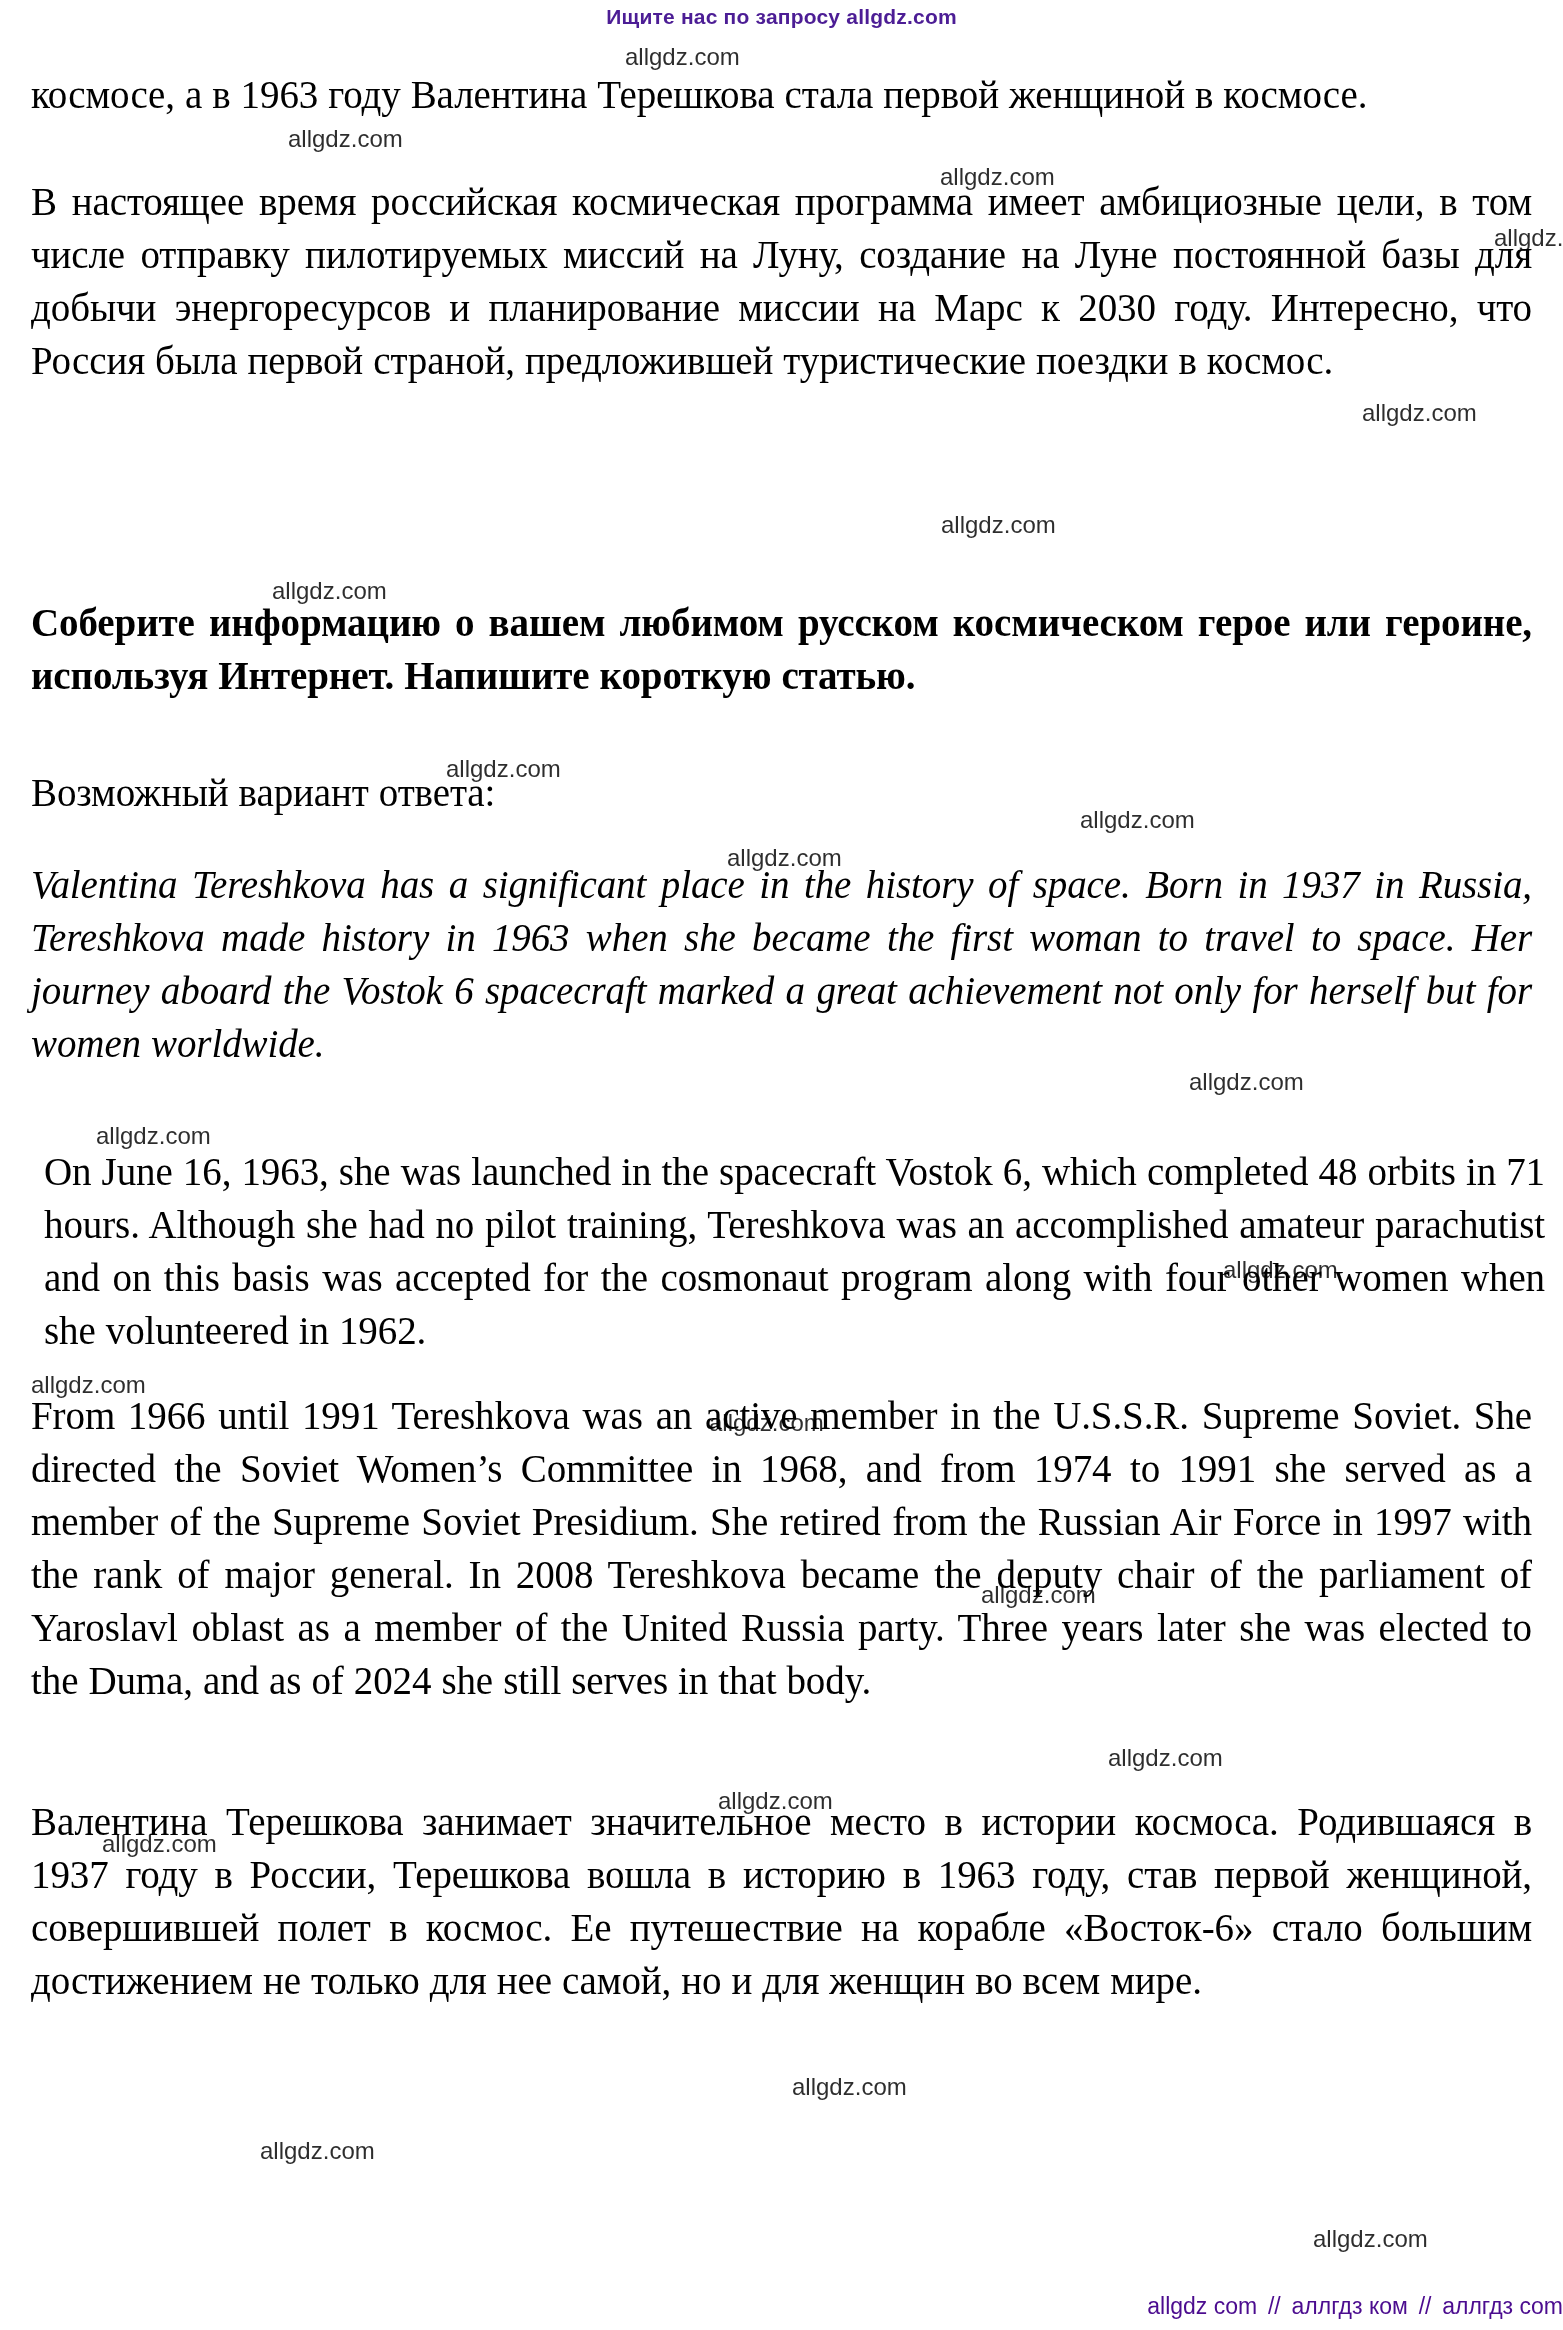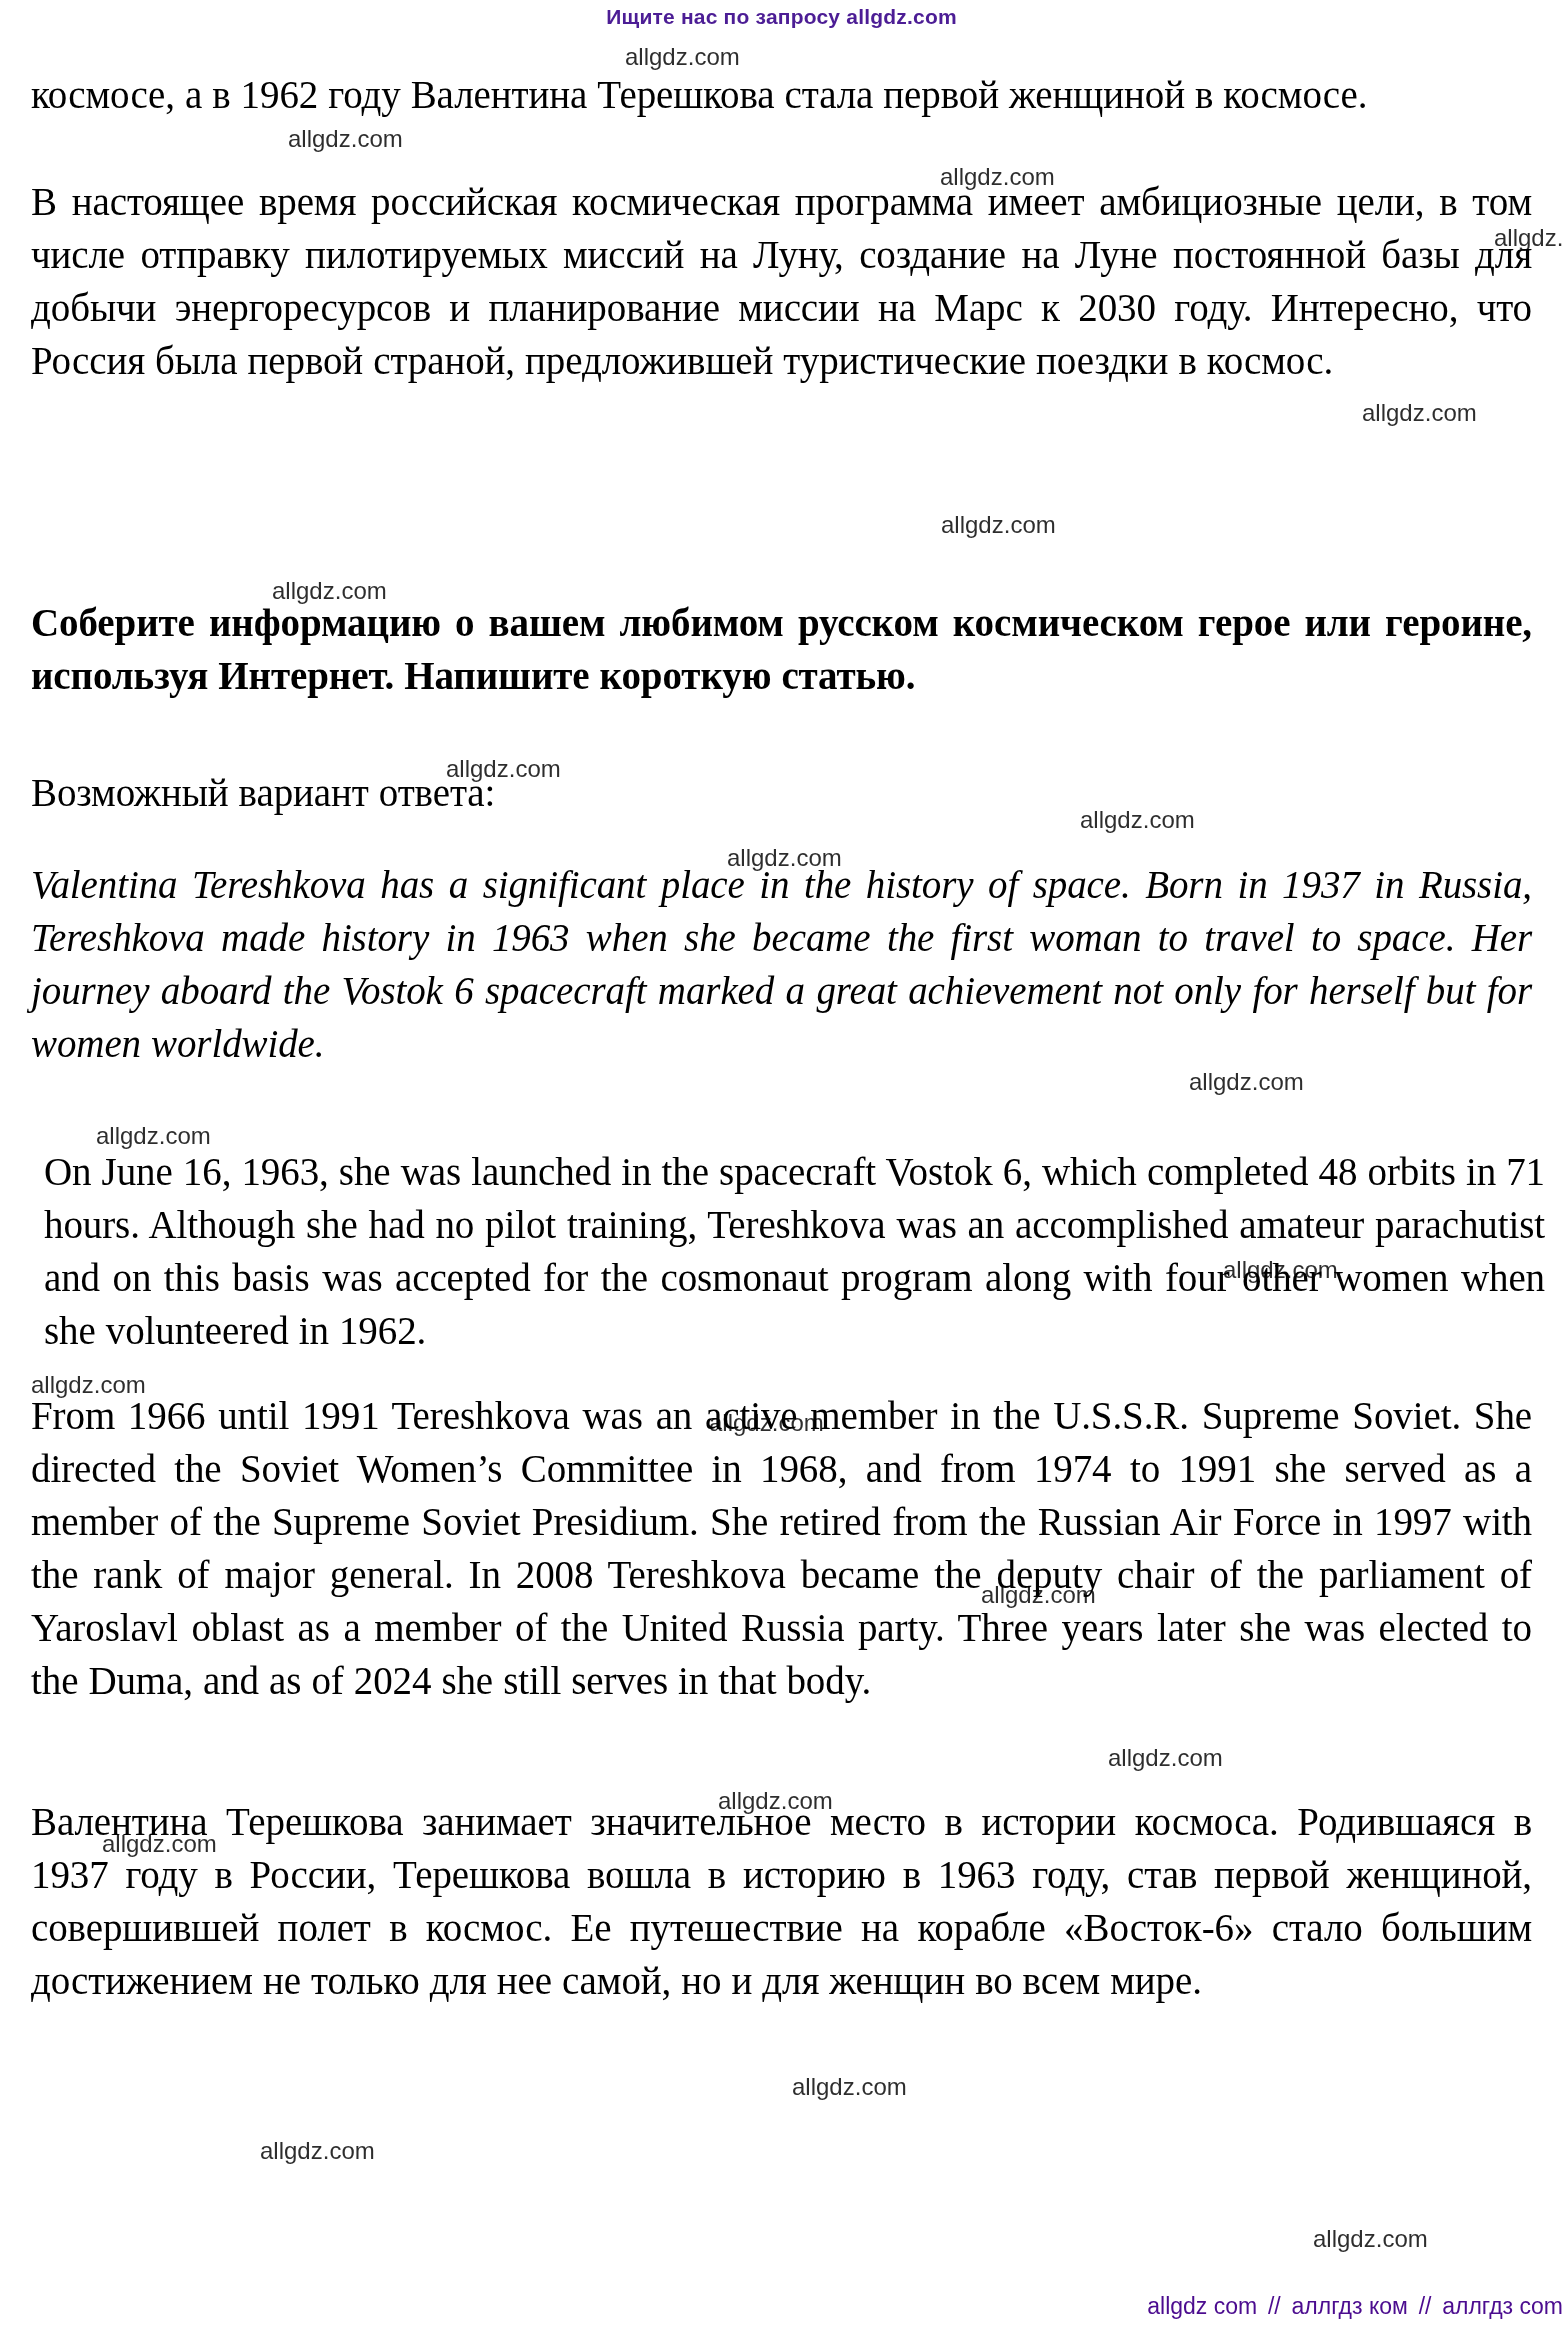--- a/index.html
+++ b/index.html
@@ -121,21 +121,21 @@
       <span class="wm" style="left: 718px; top: 1787px;">allgdz.com</span>
       <span class="wm" style="left: 102px; top: 1830px;">allgdz.com</span>
       <span class="wm" style="left: 792px; top: 2073px;">allgdz.com</span>
       <span class="wm" style="left: 260px; top: 2137px;">allgdz.com</span>
       <span class="wm" style="left: 1313px; top: 2225px;">allgdz.com</span>
     </div>
 
   <div class="footer" id="footer"><span>allgdz com</span><span class="sep">//</span><span>аллгдз ком</span><span class="sep">//</span><span>аллгдз com</span></div>
 
 <div class="block" style="top: 68px;">
-      <p class="para lastline-left">космосе, а в 1962 году Валентина Терешкова стала первой женщиной в космосе.</p>
+      <p class="para lastline-left">космосе, а в 1963 году Валентина Терешкова стала первой женщиной в космосе.</p>
     </div>
     <div class="block" style="top: 175px;">
       <p class="para lastline-left">В настоящее время российская космическая программа имеет амбициозные цели, в том числе отправку пилотируемых миссий на Луну, создание на Луне постоянной базы для добычи энергоресурсов и планирование миссии на Марс к 2030 году. Интересно, что Россия была первой страной, предложившей туристические поездки в космос.</p>
     </div>
     <div class="block" style="top: 596px;">
       <p class="para bold lastline-left">Соберите информацию о вашем любимом русском космическом герое или героине, используя Интернет. Напишите короткую статью.</p>
     </div>
     <div class="block" style="top: 766px;">
       <p class="para lastline-left">Возможный вариант ответа:</p>
     </div>

